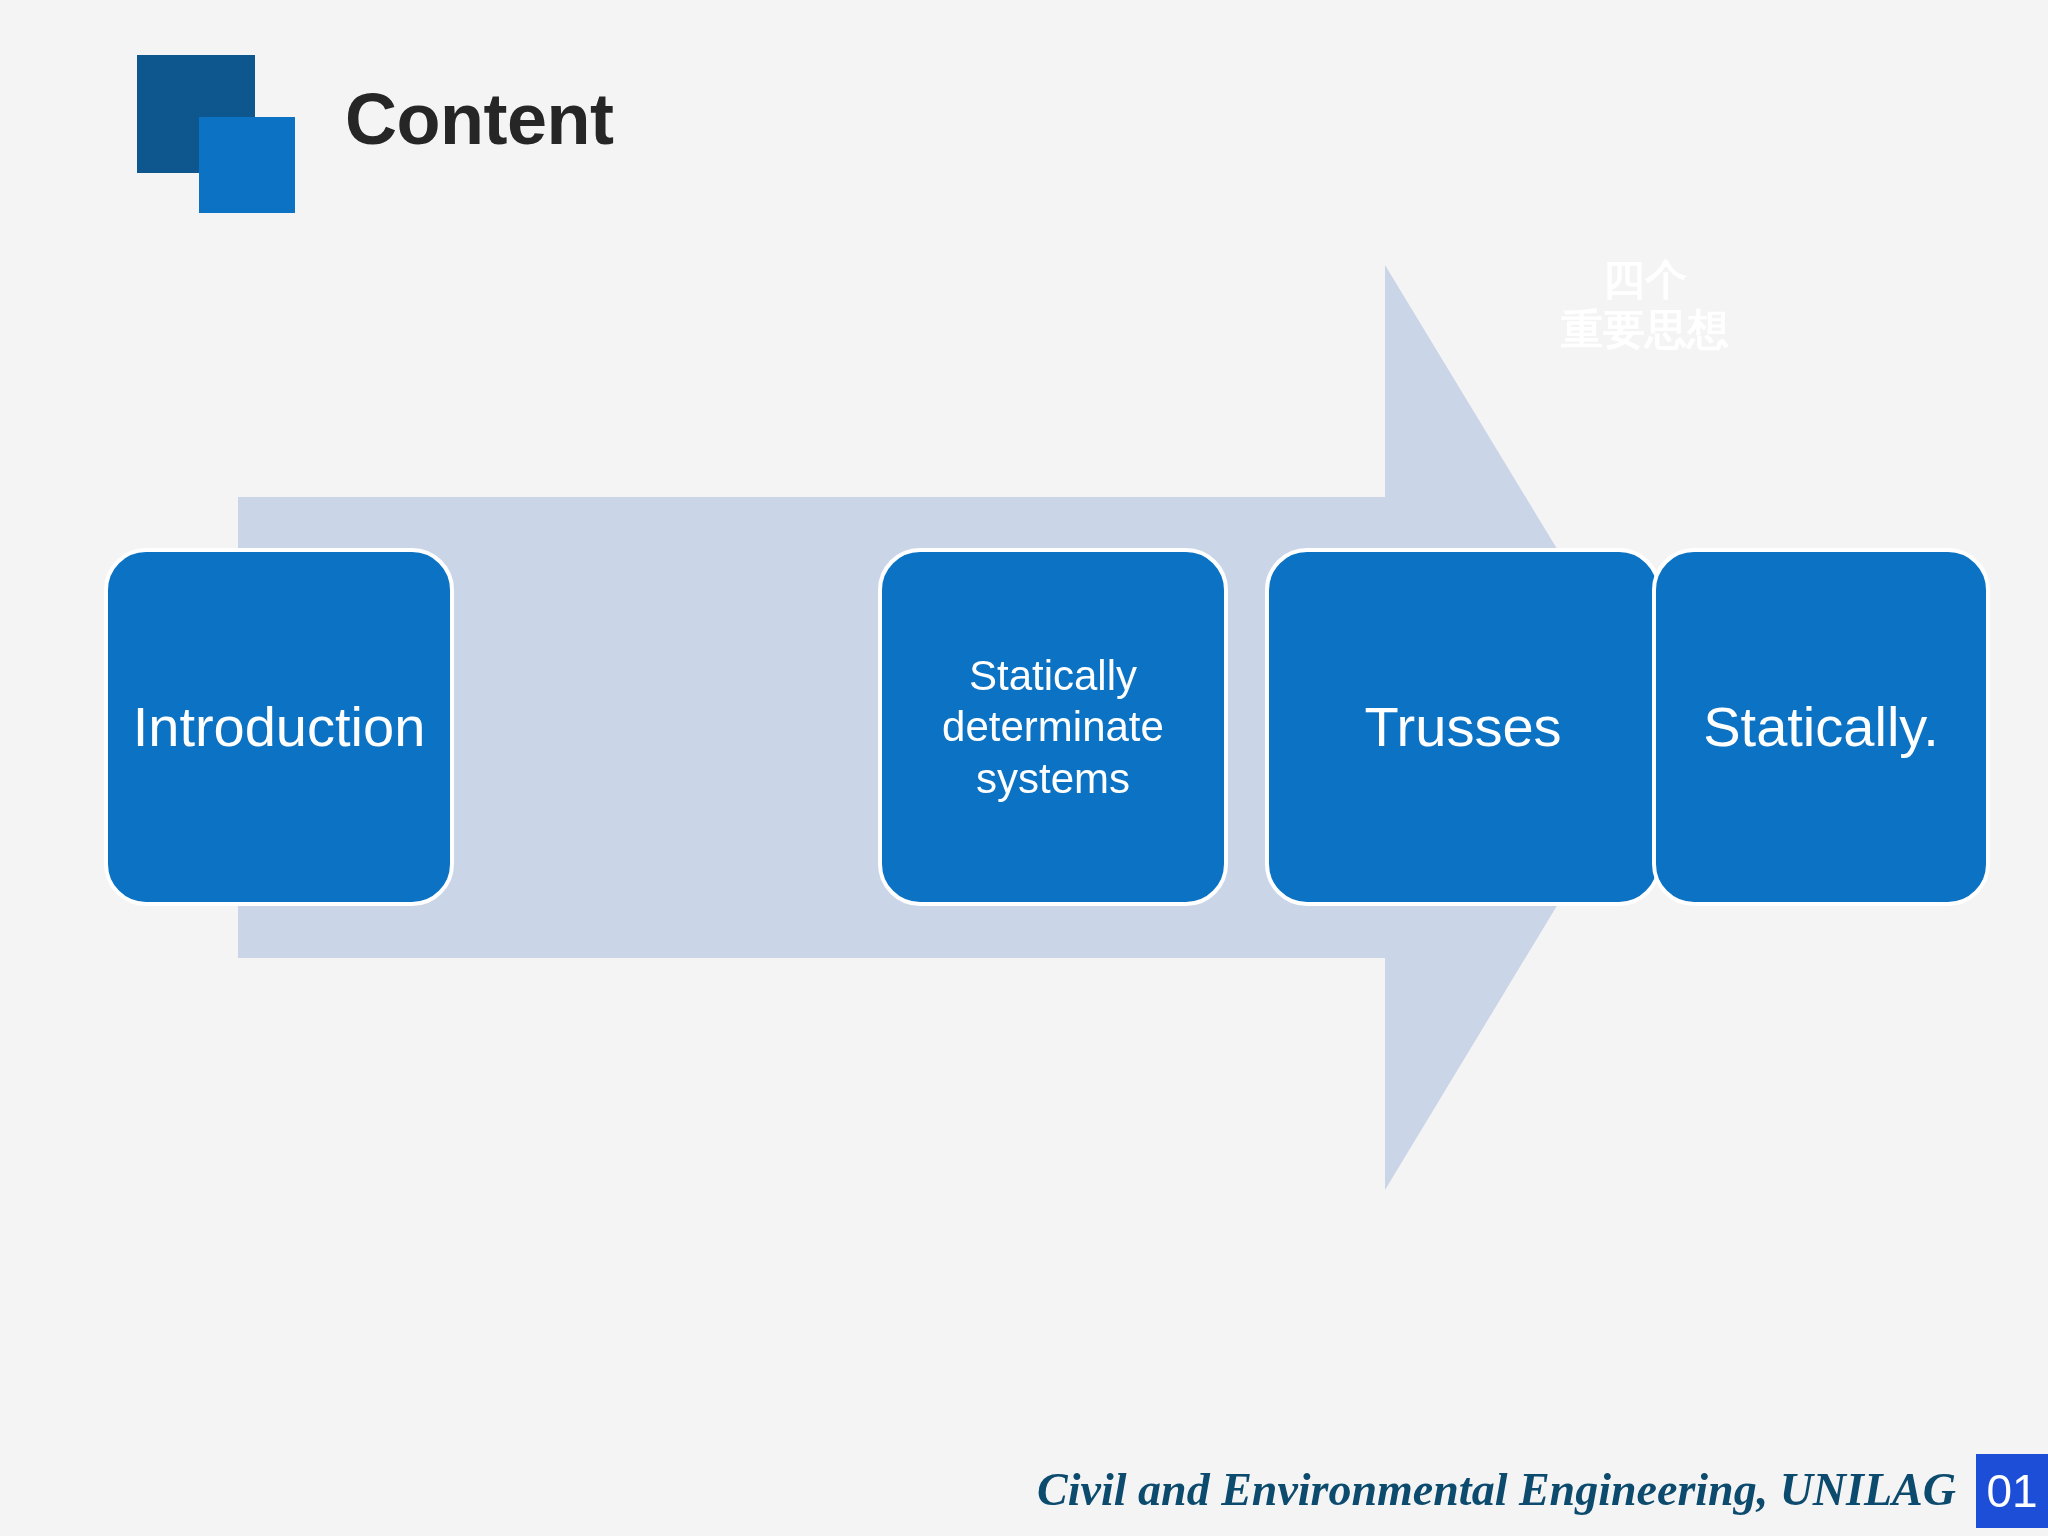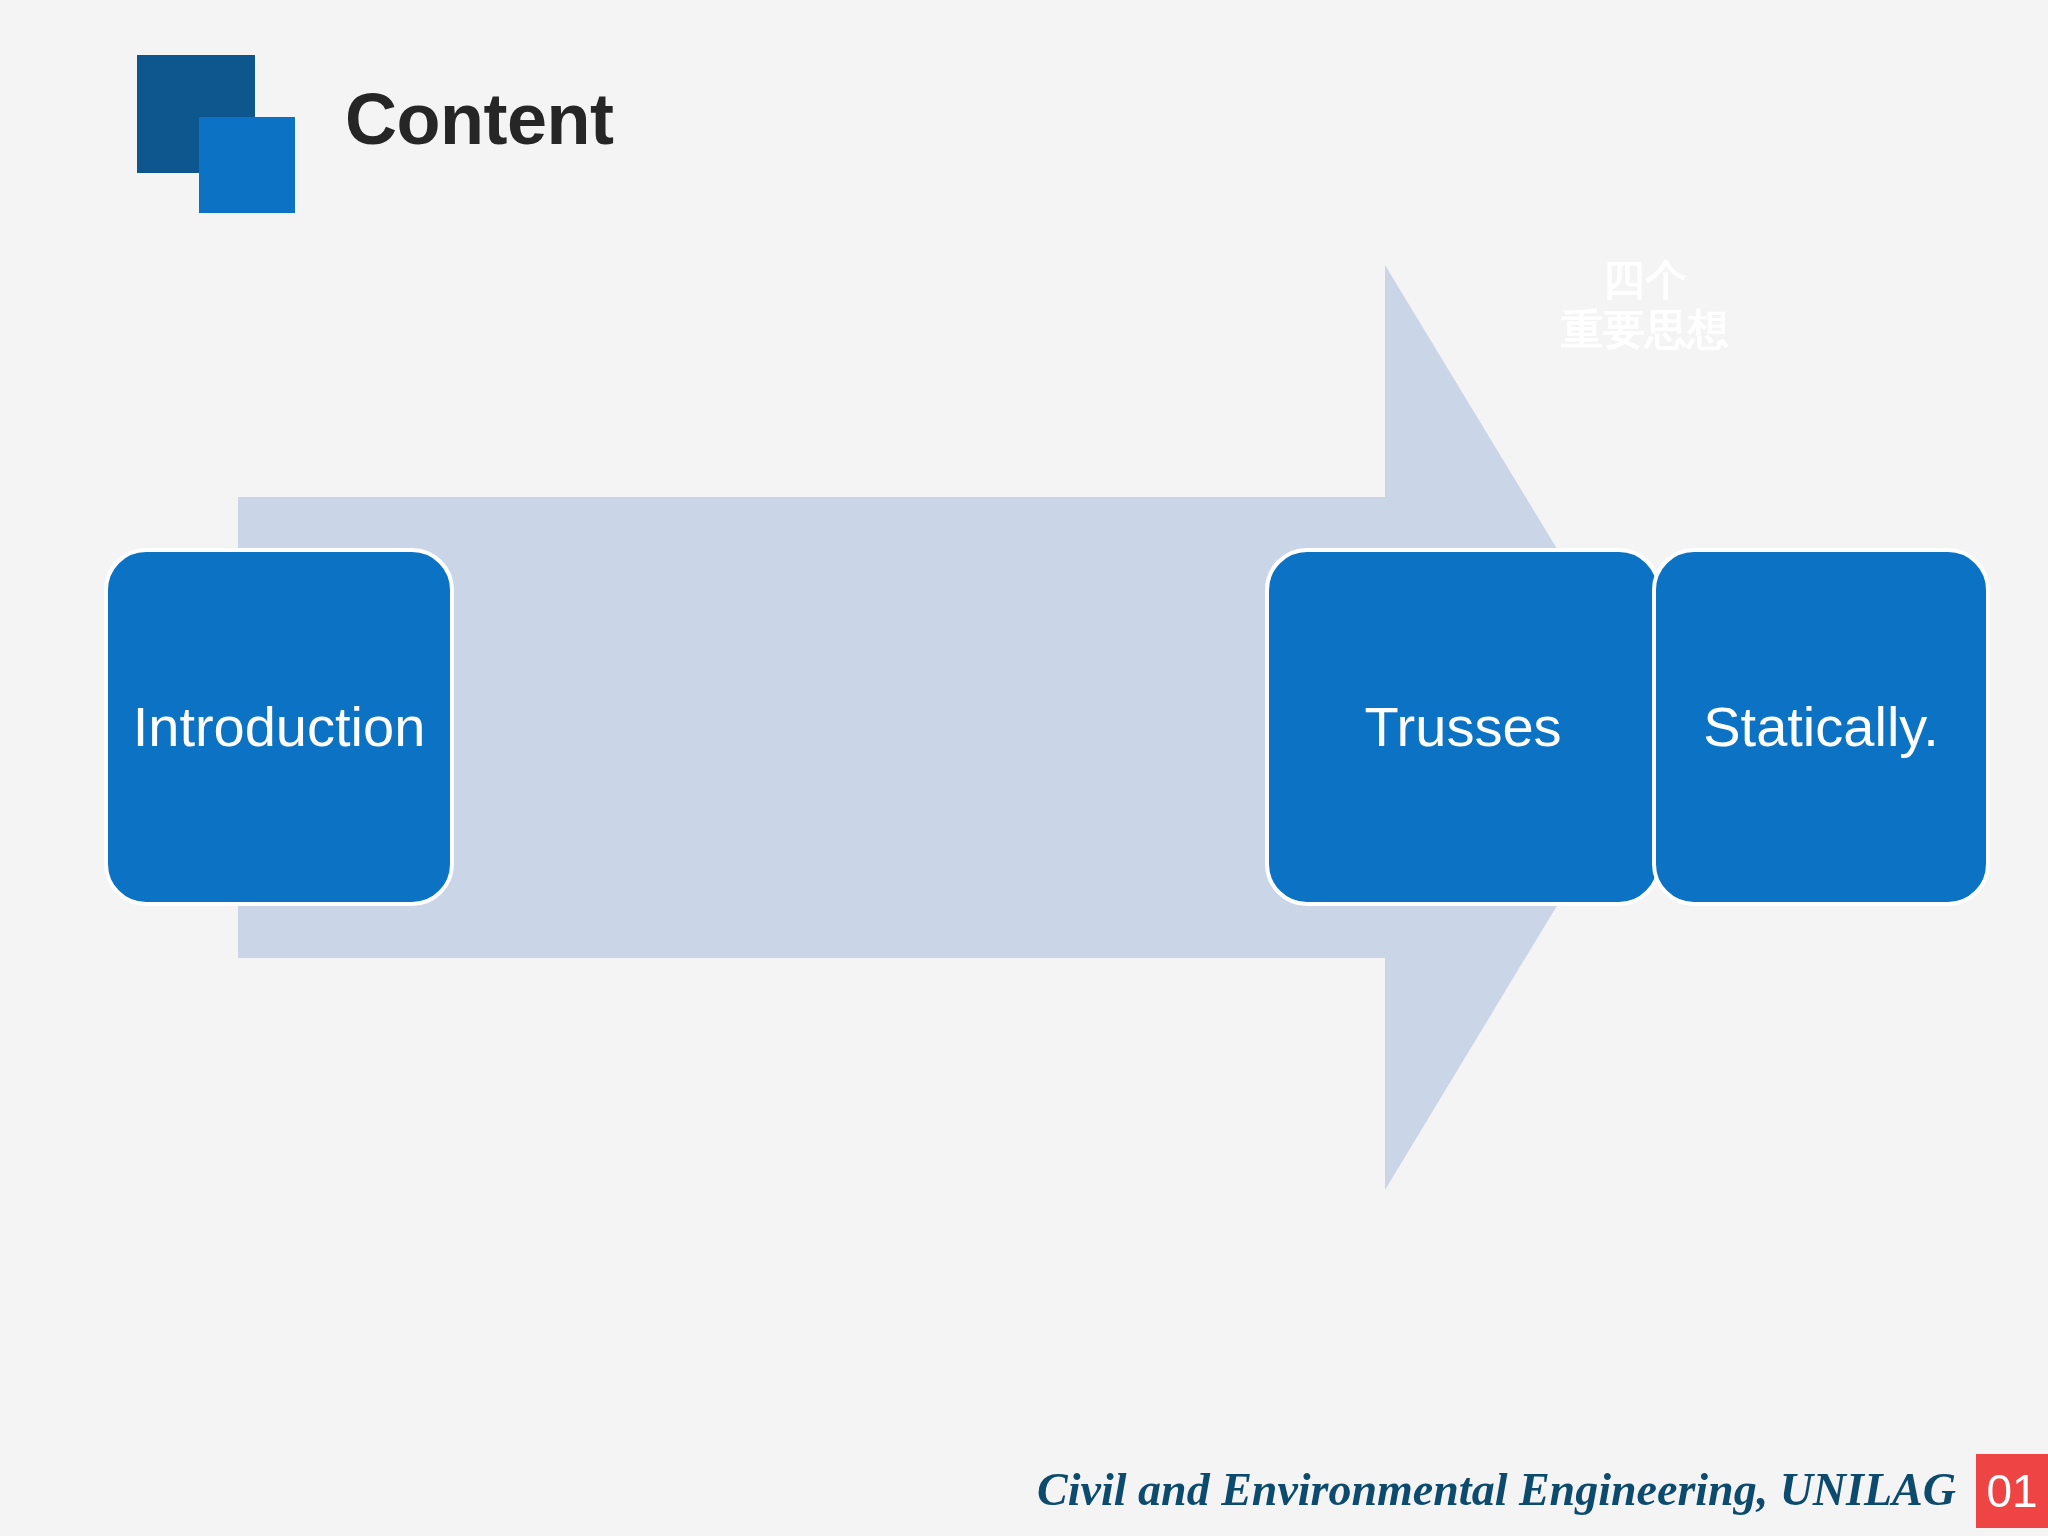--- a/index.html
+++ b/index.html
@@ -136,21 +136,21 @@
     font-size: 46px;
     color: #0c4a6e;
     white-space: nowrap;
   }
   #page-number-badge {
     position: absolute;
     right: 0;
     bottom: 8px;
     width: 72px;
     height: 74px;
-    background: #ef4444;
+    background: #1d4ed8;
     display: flex;
     align-items: center;
     justify-content: center;
   }
   #page-number {
     color: #ffffff;
     font-size: 46px;
     font-family: "Liberation Sans", sans-serif;
   }
 </style>
@@ -175,20 +175,25 @@
 重要思想</div>
   </div>
 
   <div id="steps">
 
     <div class="step-box step-1">
       <div class="step-label size-lg">Introduction</div>
     </div>
 
 
+    <div class="step-box step-3">
+      <div class="step-label size-sm">Statically
+determinate
+systems</div>
+    </div>
 
     <div class="step-box step-4">
       <div class="step-label size-lg">Trusses</div>
     </div>
 
     <div class="step-box step-5">
       <div class="step-label size-lg">Statically.</div>
     </div>
 
   </div>

